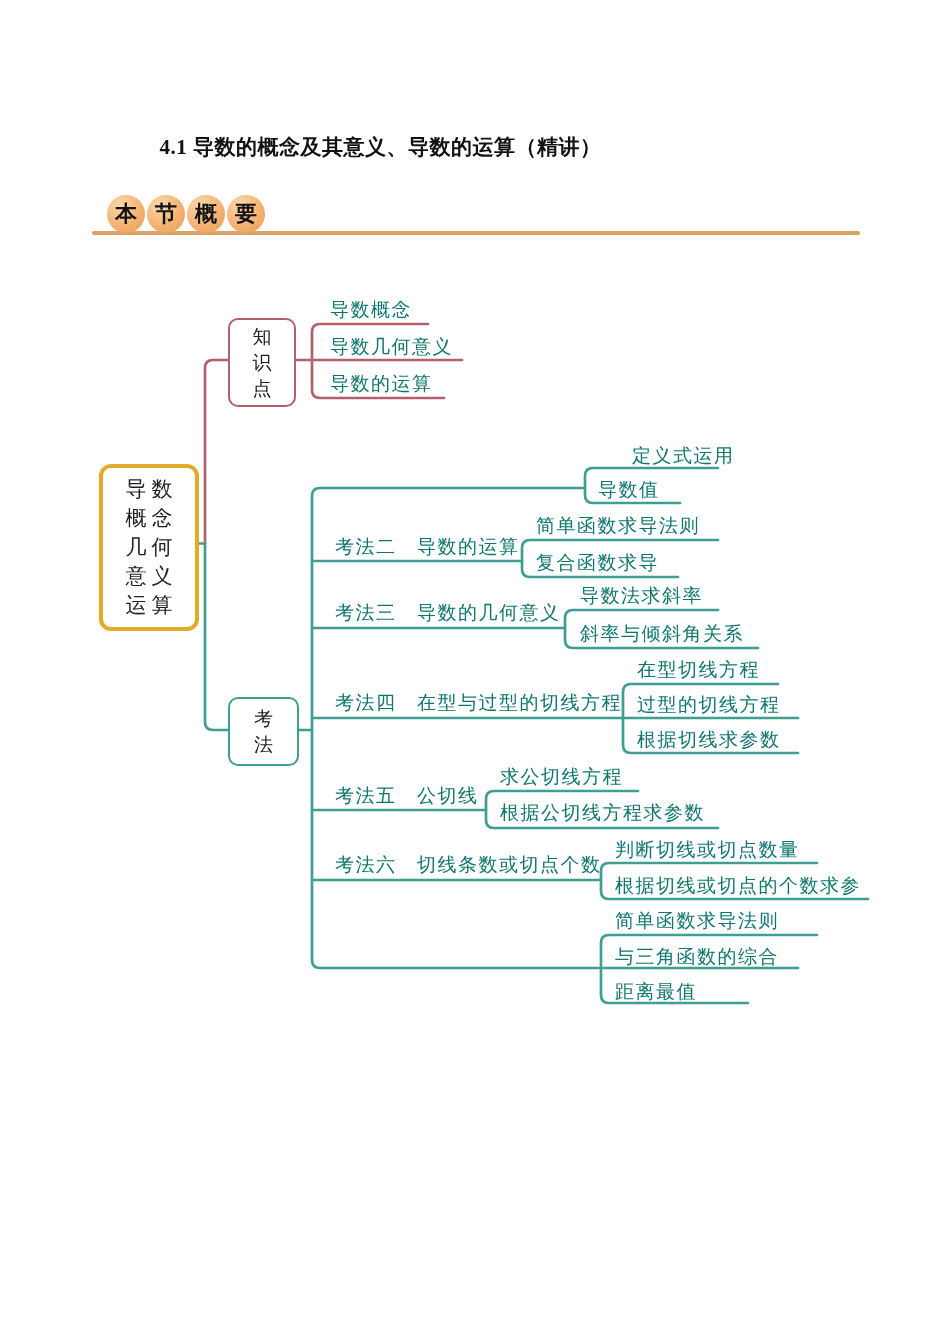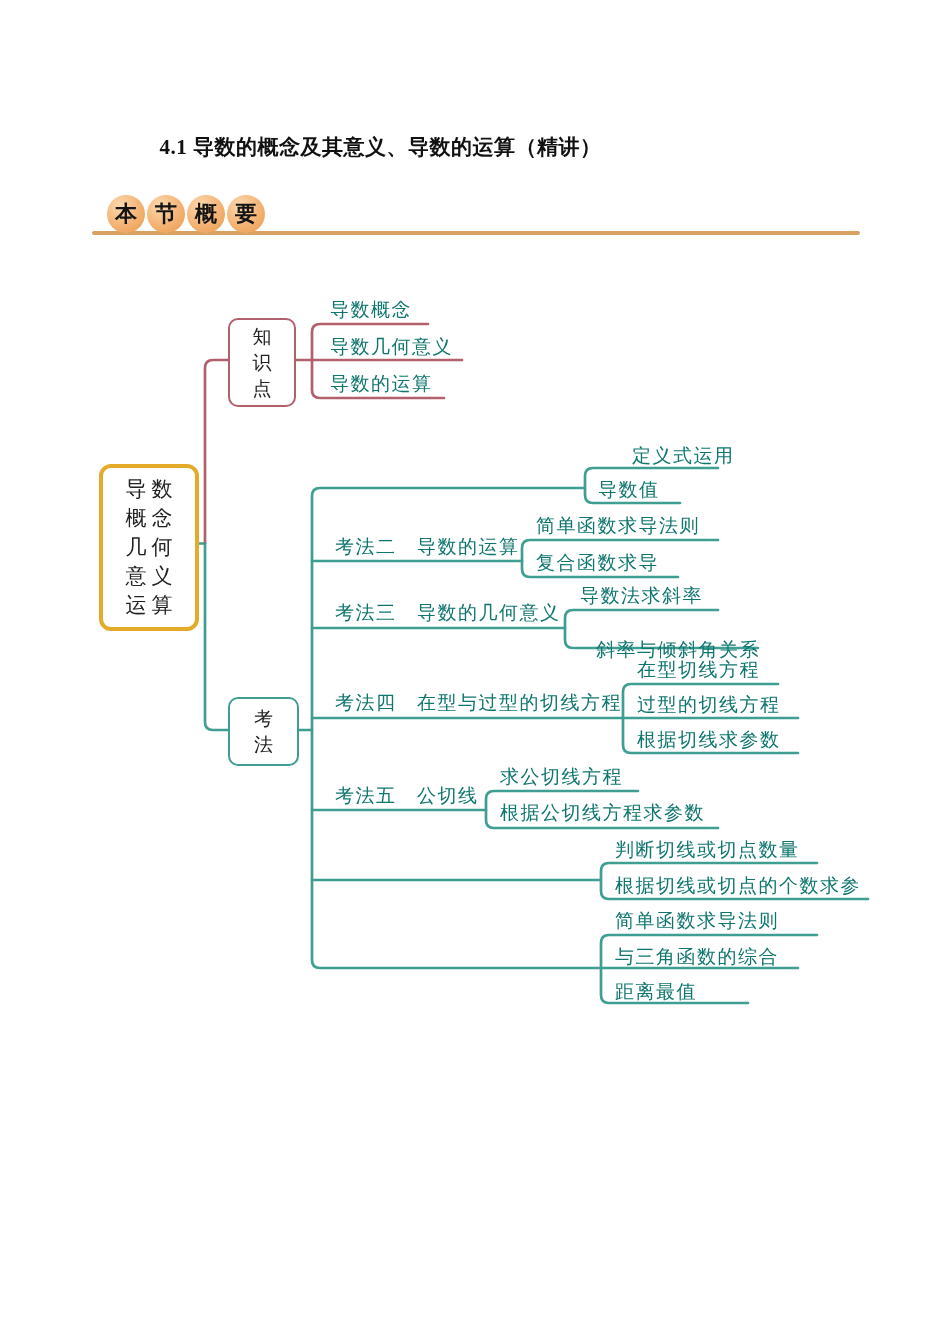--- a/index.html
+++ b/index.html
@@ -98,29 +98,30 @@
   </div>
 
   <div class="lbl" style="left:330px;top:298px;">导数概念</div>
   <div class="lbl" style="left:330px;top:335px;">导数几何意义</div>
   <div class="lbl" style="left:330px;top:372px;">导数的运算</div>
 
   <div class="lbl" style="left:335px;top:535px;">考法二　导数的运算</div>
   <div class="lbl" style="left:335px;top:691px;">考法四　在型与过型的切线方程</div>
   <div class="lbl" style="left:335px;top:601px;">考法三　导数的几何意义</div>
   <div class="lbl" style="left:335px;top:784px;">考法五　公切线</div>
+  <div class="lbl" style="left:335px;top:853px;">考法六　切线条数或切点个数</div>
 
   <div class="lbl" style="left:598px;top:444px;margin-left:34px;">定义式运用</div>
   <div class="lbl" style="left:598px;top:478px;">导数值</div>
 
   <div class="lbl" style="left:536px;top:514px;">简单函数求导法则</div>
   <div class="lbl" style="left:536px;top:551px;">复合函数求导</div>
 
   <div class="lbl" style="left:580px;top:584px;">导数法求斜率</div>
-  <div class="lbl" style="left:596px;top:622px;margin-top:16px;">斜率与倾斜角关系</div>
+  <div class="lbl" style="left:580px;top:622px;">斜率与倾斜角关系</div>
 
   <div class="lbl" style="left:637px;top:658px;">在型切线方程</div>
   <div class="lbl" style="left:637px;top:693px;">过型的切线方程</div>
   <div class="lbl" style="left:637px;top:728px;">根据切线求参数</div>
 
   <div class="lbl" style="left:500px;top:765px;">求公切线方程</div>
   <div class="lbl" style="left:500px;top:801px;">根据公切线方程求参数</div>
 
   <div class="lbl" style="left:615px;top:838px;">判断切线或切点数量</div>
   <div class="lbl" style="left:615px;top:874px;">根据切线或切点的个数求参</div>

